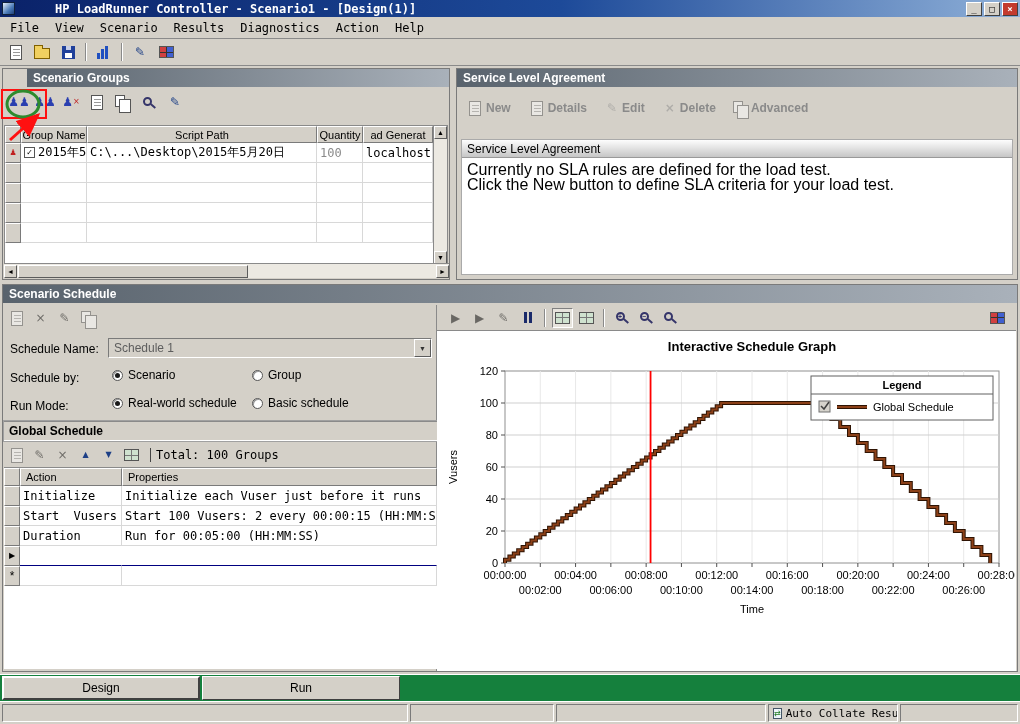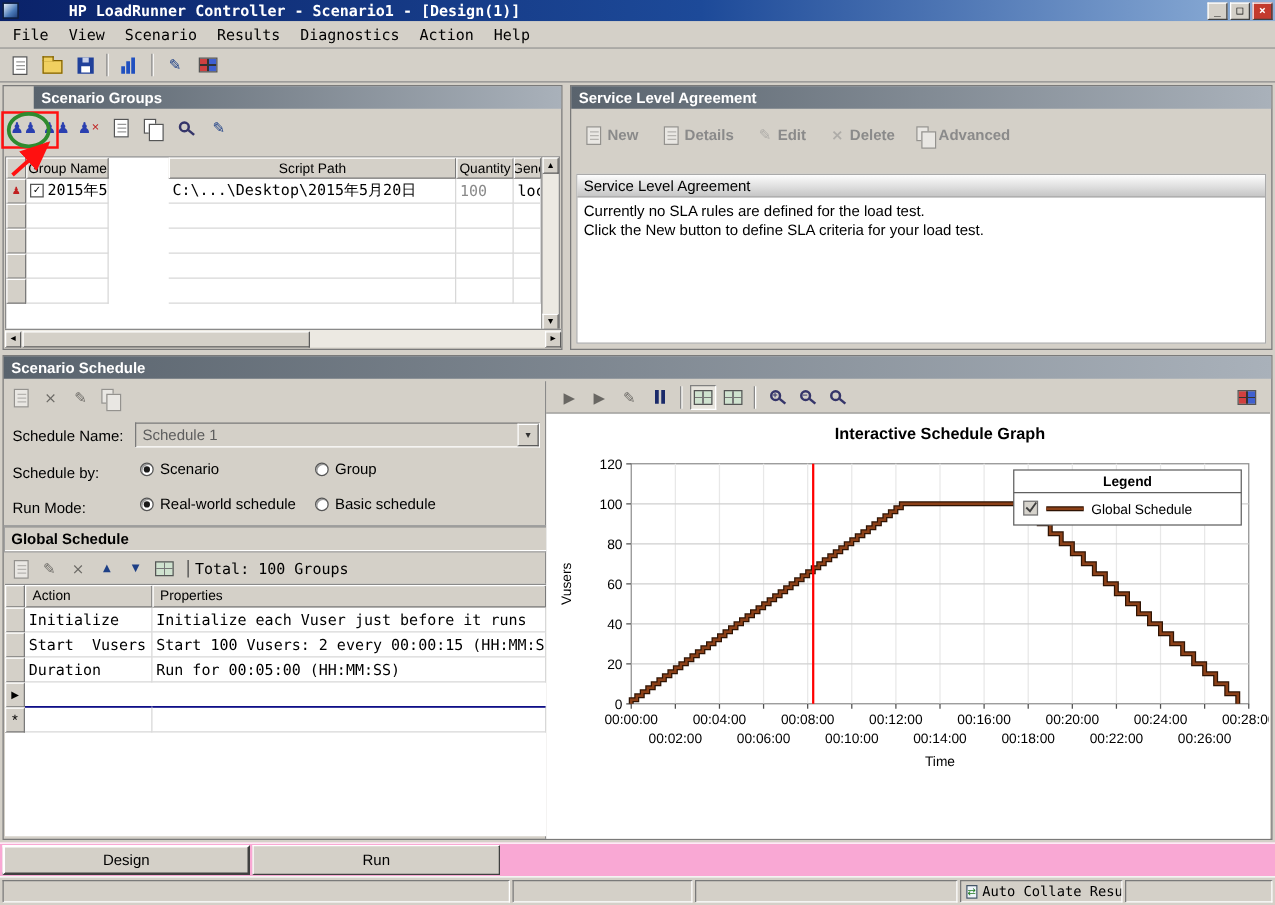--- a/index.html
+++ b/index.html
@@ -66,39 +66,39 @@
 
   
   .groups-panel{left:2px;top:68px;width:448px;height:212px;padding-left:24px;}
   .groups-toolbar{position:absolute;left:2px;top:20px;height:26px;display:flex;align-items:center;gap:2px;padding-left:2px;}
   .groups-grid{position:absolute;left:1px;top:56px;width:430px;height:140px;background:#fff;border:1px solid #8a8a8a;overflow:hidden;}
   .g-row{display:flex;height:20px;}
   .g-row.head{height:17px;justify-content:space-between;}
   .rhc{width:16px;flex:none;background:#d4d0c8;border:1px solid;border-color:#fff #7a7a7a #7a7a7a #fff;display:flex;align-items:center;justify-content:center;overflow:hidden;}
   .hc{background:#d4d0c8;border:1px solid;border-color:#fff #7a7a7a #7a7a7a #fff;font-size:11px;display:flex;align-items:center;justify-content:center;overflow:hidden;white-space:nowrap;}
   .dc{border-right:1px solid #d8d8d8;border-bottom:1px solid #d8d8d8;display:flex;align-items:center;padding:0 3px;overflow:hidden;white-space:nowrap;font-family:"DejaVu Sans Mono",monospace;font-size:12px;}
-  .c-name{width:66px;flex:none;} .c-path{width:230px;flex:none;margin-left:48px;} .c-qty{width:46px;flex:none;} .c-gen{flex:1;}
+  .c-name{width:66px;flex:none;} .c-path{width:230px;flex:none;} .c-qty{width:46px;flex:none;} .c-gen{flex:1;}
   .cb{width:11px;height:11px;flex:none;background:#fff;border:1px solid #555;font-size:9px;line-height:9px;display:inline-flex;align-items:center;justify-content:center;margin-right:3px;}
   .vscroll{position:absolute;right:1px;top:56px;width:15px;height:140px;background:#ece9e2;border:1px solid #8a8a8a;}
   .sbtn{width:13px;height:13px;background:#d4d0c8;border:1px solid;border-color:#fff #5c5c5c #5c5c5c #fff;display:flex;align-items:center;justify-content:center;font-size:7px;flex:none;}
   .vscroll .sbtn{position:absolute;left:0;}
   .vscroll .sbtn.b{bottom:0;}
   .hscroll{position:absolute;left:1px;bottom:1px;height:15px;width:445px;background:#ece9e2;display:flex;align-items:center;border-top:1px solid #8a8a8a;}
   .hthumb{width:230px;height:13px;background:#d4d0c8;border:1px solid;border-color:#fff #5c5c5c #5c5c5c #fff;margin-left:1px;}
 
   
   .annotation{position:absolute;left:0;top:84px;width:150px;height:66px;z-index:40;pointer-events:none;}
 
   
   .sla-panel{left:456px;top:68px;width:562px;height:212px;}
   .sla-toolbar{position:absolute;left:12px;top:26px;height:26px;display:flex;align-items:center;gap:20px;}
   .sla-btn{display:flex;align-items:center;gap:5px;color:#8a8a8a;font-weight:bold;font-size:12px;background:none;border:none;cursor:default;}
   .sla-body{position:absolute;left:4px;top:70px;right:4px;bottom:4px;background:#fff;border:1px solid #aaa;}
   .sla-section-bar{height:18px;background:linear-gradient(#fdfdfd,#c6c6c6);border-bottom:1px solid #999;display:flex;align-items:center;padding-left:5px;font-size:12px;}
-  .sla-lines{padding:4px 5px;font-size:12px;line-height:15px;}
+  .sla-lines{padding:4px 5px;font-size:16px;line-height:15px;}
 
   
   .sched-panel{left:2px;top:284px;width:1016px;height:388px;}
   .sched-left{position:absolute;left:1px;top:20px;width:433px;height:366px;border-right:1px solid #8a8a8a;}
   .sched-toolbar{position:absolute;left:2px;top:3px;display:flex;align-items:center;gap:3px;}
   .fld-label{position:absolute;left:6px;font-size:12px;}
   .dd{position:absolute;left:104px;top:33px;width:324px;height:20px;background:#d4d0c8;
       border:1px solid;border-color:#7a7a7a #fff #fff #7a7a7a;display:flex;align-items:center;padding-left:5px;color:#5d5d5d;}
   .dd-btn{margin-left:auto;width:17px;height:18px;background:#d4d0c8;border:1px solid;border-color:#fff #5c5c5c #5c5c5c #fff;display:flex;align-items:center;justify-content:center;font-size:7px;color:#333;}
   .radio{position:absolute;display:inline-flex;align-items:center;gap:5px;font-size:12px;cursor:default;}
@@ -115,21 +115,21 @@
   .a-row .hc{justify-content:flex-start;padding-left:5px;}
   .a-row .dc{white-space:pre;}
   .a-row.sel .dc{background:#000080;color:#fff;border-bottom-color:#000080;margin-top:19px;}
 
   .sched-right{position:absolute;left:434px;top:20px;right:1px;height:366px;}
   .chart-toolbar{position:absolute;left:0;top:0;width:100%;height:26px;background:#d4d0c8;border-bottom:1px solid #8a8a8a;display:flex;align-items:center;gap:3px;padding:0 8px;}
   .chart-box{position:absolute;left:0;top:26px;right:0;bottom:0;background:#fff;}
   #schedule-chart{position:absolute;left:6px;top:4px;font-family:"Liberation Sans",sans-serif;}
 
   
-  .view-tabs{position:absolute;left:0;top:674px;width:1020px;height:27px;background:#f9a8d4;border-top:1px solid #fff;}
+  .view-tabs{position:absolute;left:0;top:674px;width:1020px;height:27px;background:#15803d;border-top:1px solid #fff;}
   .vtab{position:absolute;top:1px;height:24px;background:#d4d0c8;border:1px solid;border-color:#fff #404040 #404040 #fff;
     display:flex;align-items:center;justify-content:center;font-size:12px;cursor:default;}
   .vtab.t0{left:2px;width:198px;border-width:2px;}
   .vtab.t1{left:202px;width:198px;}
   .statusbar{position:absolute;left:0;top:701px;width:1020px;height:23px;background:#d4d0c8;display:flex;align-items:center;gap:2px;padding:2px;border-top:1px solid #fff;}
   .sseg{height:18px;border:1px solid;border-color:#7a7a7a #fff #fff #7a7a7a;display:flex;align-items:center;padding:0 4px;gap:4px;overflow:hidden;}
   .s0{width:406px;} .s1{width:144px;} .s2{width:210px;} .s3{width:130px;} .s4{flex:1;}
   .autocollate-text{font-family:"DejaVu Sans Mono",monospace;font-size:11px;white-space:nowrap;}
 </style>
 </head>

